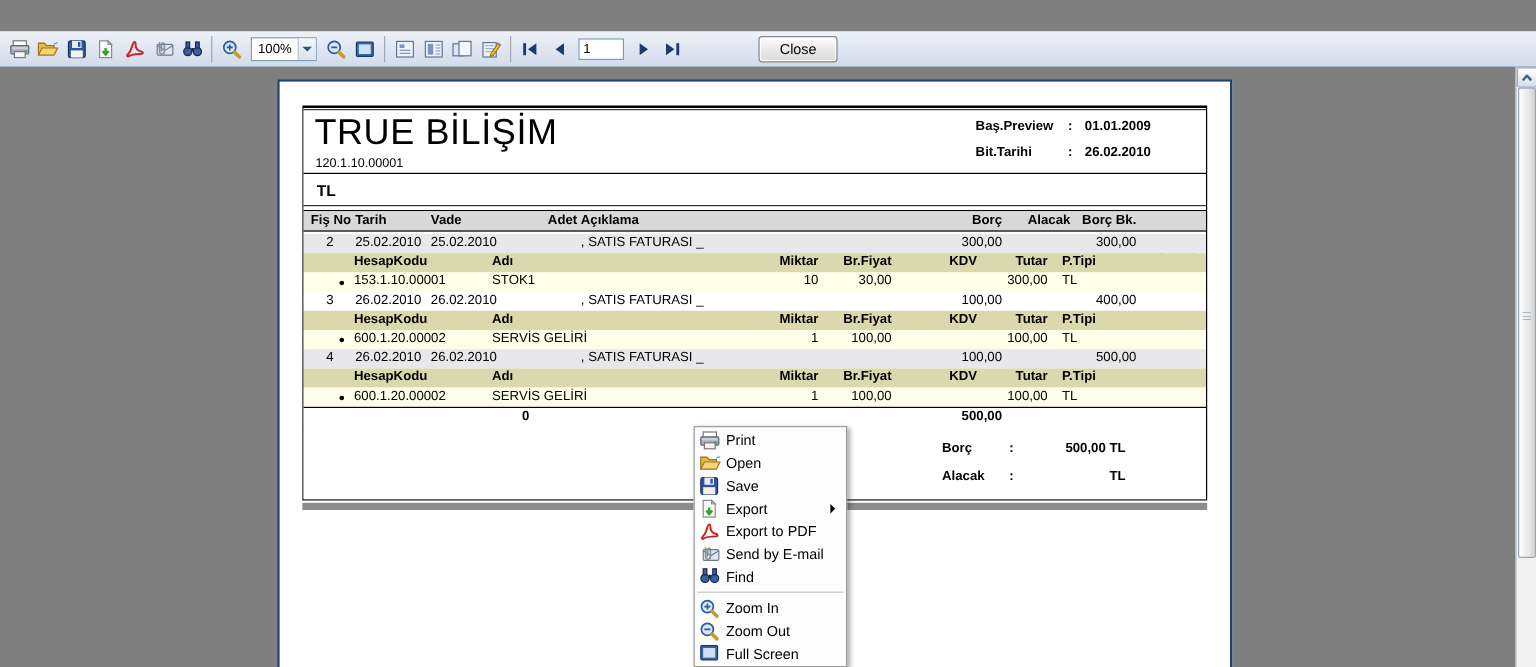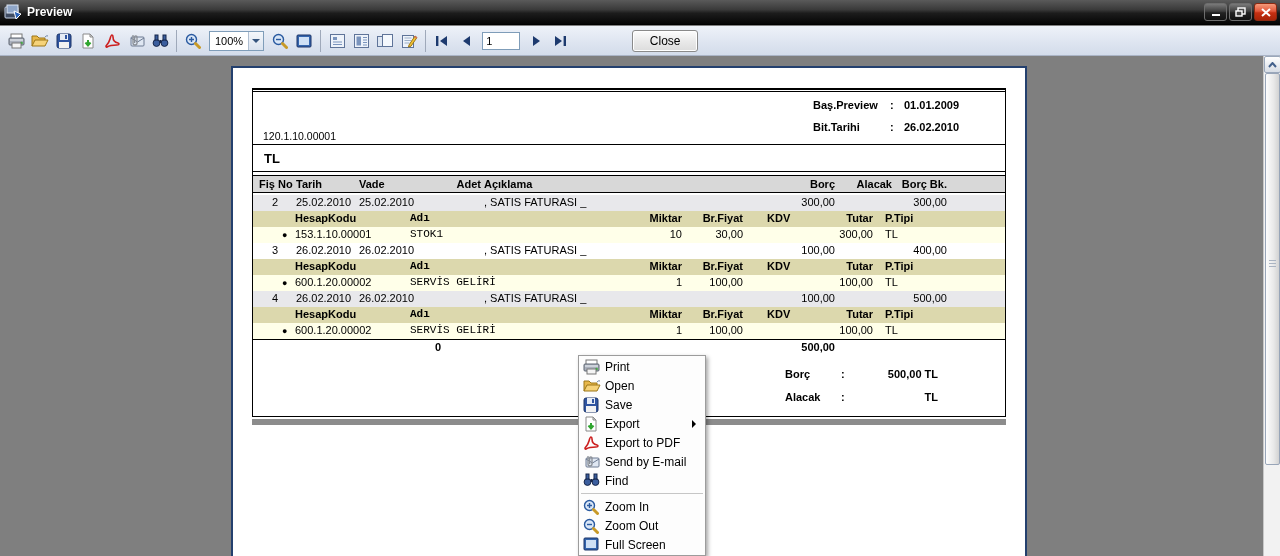--- a/index.html
+++ b/index.html
@@ -70,24 +70,24 @@
   .c-tarih   { left:43px; }
   .c-vade    { left:106px; }
   .c-adet    { right:524px; text-align:right; }
   .c-acik    { left:231px; }
   .c-borc    { right:170px; text-align:right; }
   .c-alacak  { right:113px; text-align:right; }
   .c-borcbk  { right:58px;  text-align:right;padding-left:29px; }
   .c-alacbk  { right:3px;   text-align:right;margin-top:32px; }
   .c-bullet  { left:29px; font-size:9px; top:3px !important; }
   .c-hesap   { left:42px; }
-  .c-adi     { left:157px;font-family:Liberation Mono, monospace; }
+  .c-adi     { left:157px; }
   .c-miktar  { right:323px; text-align:right; }
   .c-brfiyat { right:262px; text-align:right; }
-  .c-kdv     { left:514px; }
+  .c-kdv     { left:538px; }
   .c-tutar   { right:132px; text-align:right; }
   .c-ptipi   { left:632px; }
   .c-adettot { left:160px; width:50px; text-align:center; }
 
   .sumarea { position:relative; height:60px; background:#fff; font-size:11px; }
   .sumrow  { position:absolute; height:16px; width:100%; }
   .sumrow .lbl { position:absolute; left:532px; font-weight:bold; }
   .sumrow .sep { position:absolute; left:588px; font-weight:bold; }
   .sumrow .val { position:absolute; right:67px; width:130px; text-align:right; font-weight:bold; }
   .graybar { height:6px; background:#8c8c8c; margin-top:2px; }
@@ -108,46 +108,20 @@
   .vthumb { position:absolute; left:1px; top:17px; width:15px; height:392px;
     background:linear-gradient(90deg,#fdfdfd,#e8e8e8 60%,#d2d2d2); border:1px solid #98a5b8; border-radius:2px; }
   .vgrip { position:absolute; left:3px; top:186px; width:7px; height:9px;
     background:repeating-linear-gradient(#aab4c2 0 1px, transparent 1px 3px); }
 </style>
 </head>
 <body>
 
 <div class="window">
 
-  <div class="titlebar">
-    <svg class="app-ico" viewBox="0 0 18 16">
-      <rect x="1" y="3" width="13" height="11" rx="1" fill="#3f4c63" stroke="#c7d3e8" stroke-width="1"></rect>
-      <rect x="3" y="1" width="11" height="8" fill="#8fa6c8" stroke="#dde6f2" stroke-width="1"></rect>
-      <path d="M10 7 L17 10 L12 15 Z" fill="#2a62b8" stroke="#fff" stroke-width="1"></path>
-    </svg>
-    <span class="title">Preview</span>
-    <div class="winbtns">
-      <div class="winbtn">
-        <svg width="10" height="9" viewBox="0 0 10 9">
-            <rect x="1" y="6" width="8" height="2" fill="#fff"></rect>
-          </svg>
-      </div>
-      <div class="winbtn">
-        <svg width="11" height="10" viewBox="0 0 11 10">
-          <rect x="3" y="1" width="7" height="6" fill="none" stroke="#fff" stroke-width="1.4"></rect>
-          <rect x="1" y="4" width="6" height="5" fill="#444" stroke="#fff" stroke-width="1.4"></rect>
-        </svg>
-      </div>
-      <div class="winbtn close">
-        <svg width="10" height="9" viewBox="0 0 10 9">
-          <path d="M1 1 L9 8 M9 1 L1 8" stroke="#fff" stroke-width="2"></path>
-        </svg>
-      </div>
-    </div>
-  </div>
 
   <div class="toolbar">
     <span id="tb-file" style="display: flex;">
         <div class="tbtn">
           <span style="display: flex;">
             <svg width="17" height="16" viewBox="0 0 17 16">
               <rect x="3" y="1" width="11" height="5" fill="#fff" stroke="#777"></rect>
               <rect x="1" y="5" width="15" height="7" rx="1" fill="#aab0bc" stroke="#5d6470"></rect>
               <rect x="2" y="6" width="13" height="2" fill="#cdd2da"></rect>
               <circle cx="13.5" cy="10" r="1.3" fill="#35b535"></circle>
@@ -327,20 +301,21 @@
     <button class="closebtn">Close</button>
   </div>
 
   <div class="content">
     <div class="page">
       <div class="report">
         <div class="frame">
           <div class="topstrip"></div>
 
           <div class="hdrsec">
+            <div class="company">TRUE BİLİŞİM</div>
             <div class="acctcode">120.1.10.00001</div>
             <div class="daterow" style="top:7px;">
               <span class="lbl">Baş.Preview</span>
               <span class="sep">:</span>
               <span class="val">01.01.2009</span>
             </div>
             <div class="daterow" style="top:29px;">
               <span class="lbl">Bit.Tarihi</span>
               <span class="sep">:</span>
               <span class="val">26.02.2010</span>

